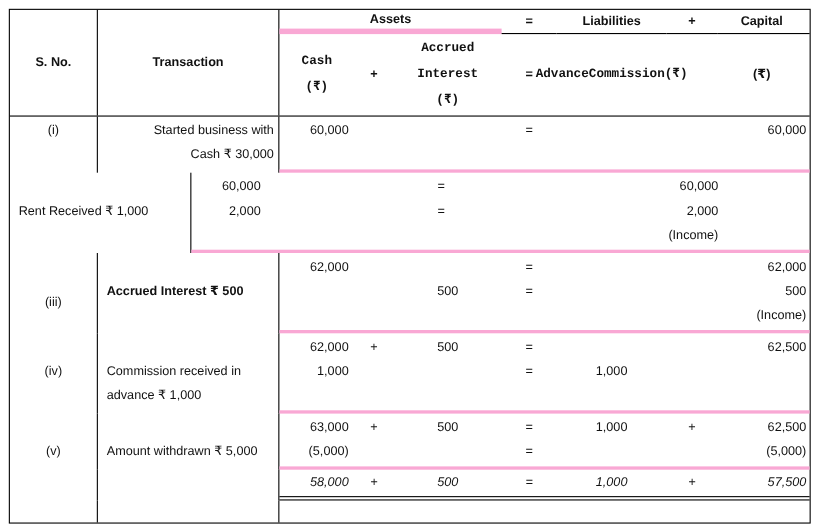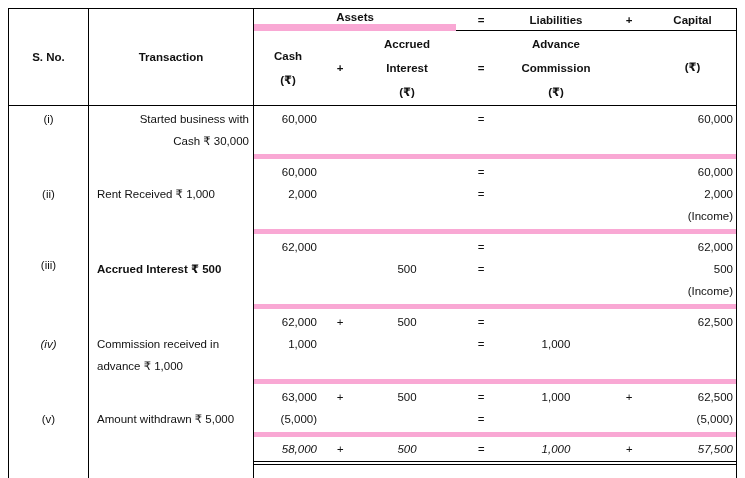--- a/index.html
+++ b/index.html
@@ -7,40 +7,40 @@
               font-family:"Liberation Sans","DejaVu Sans",sans-serif; color:#111; }
   .acc-table { position:absolute; left:8px; top:8px; width:729px; border:1px solid #000; background:#fff; }
 
   
   .thead { display:grid; grid-template-columns:80px 165px 68px 36px 98px 50px 100px 46px 84px;
            grid-template-rows:22px 74px; border-bottom:1px solid #000;
            font-weight:bold; font-size:11.5px; }
   .thead .hcell { display:flex; align-items:center; justify-content:center; }
   .h-sno      { grid-area:1/1/3/2; border-right:1px solid #000; }
   .h-trans    { grid-area:1/2/3/3; border-right:1px solid #000; }
-  .h-assets   { grid-area:1/3/2/6; border-bottom:7px solid #f9a8d4; }
+  .h-assets   { grid-area:1/3/2/6; border-bottom:5px solid #f9a8d4; }
   .h-eq1      { grid-area:1/6/2/7; border-bottom:1px solid #000; }
   .h-liab     { grid-area:1/7/2/8; border-bottom:1px solid #000; }
   .h-plus1    { grid-area:1/8/2/9; border-bottom:1px solid #000; }
   .h-capital  { grid-area:1/9/2/10; border-bottom:1px solid #000; justify-content:flex-end; padding-right:3px; }
   .h-cash     { grid-area:2/3/3/4; flex-direction:column; }
   .h-plusmid  { grid-area:2/4/3/5; }
   .h-accrued  { grid-area:2/5/3/6; flex-direction:column; }
   .h-eqmid    { grid-area:2/6/3/7; }
-  .h-advance  { grid-area:2/7/3/8; flex-direction:column; }
+  .h-advance  { grid-area:2/7/3/8; flex-direction:row; }
   .h-blank    { grid-area:2/8/3/9; }
   .h-capunit  { grid-area:2/9/3/10; align-items:flex-end; justify-content:flex-end; padding:0 3px 2px 0; }
-  .hline { line-height:24px; height:24px; text-align:center; }
+  .hline { line-height:24px; height:24px; text-align:center;font-family:Liberation Mono, monospace; }
 
   
   .tbody { font-size:11.5px; }
   .group { display:flex; }
   .sno-cell   { width:80px; border-right:1px solid #000; text-align:center; padding-top:2px; }
   .trans-cell { width:165px; border-right:1px solid #000; padding:2px 4px 0 8px; }
-  .numeric    { flex:1; border-bottom:5px solid #f9a8d4; padding:2px 0; }
+  .numeric    { flex:1; border-bottom:3px solid #f9a8d4; padding:2px 0; }
   .numeric.totals { border-bottom:4px double #000; padding:1px 0;font-style:italic; }
   .numeric.spacer { border-bottom:none; height:20px; padding:0; }
   .numline { display:grid; grid-template-columns:68px 36px 98px 50px 100px 46px 84px; }
   .line, .ncell { line-height:22px; height:22px; white-space:nowrap; }
   .ncell.cash    { text-align:right; padding-right:5px; }
   .ncell.plus, .ncell.eq, .ncell.plus2 { text-align:center; }
   .ncell.accrued { text-align:center; }
   .ncell.advance { text-align:center; }
   .ncell.capital { text-align:right; padding-right:3px; }
 </style>
@@ -104,23 +104,20 @@
             <div class="ncell plus"></div>
             <div class="ncell accrued"></div>
             <div class="ncell eq"></div>
             <div class="ncell advance"></div>
             <div class="ncell plus2"></div>
             <div class="ncell capital"></div>
           </div>
         </div>
       </div>
       <div class="group">
-        <div class="sno-cell">
-          <div class="line" style="margin-top: 22px;">(ii)</div>
-        </div>
         <div class="trans-cell">
           <div style="margin-top: 22px;">
             <div class="line">Rent Received ₹ 1,000</div>
           </div>
         </div>
         <div class="numeric">
           <div class="numline">
             <div class="ncell cash">60,000</div>
             <div class="ncell plus"></div>
             <div class="ncell accrued"></div>
@@ -144,21 +141,21 @@
             <div class="ncell accrued"></div>
             <div class="ncell eq"></div>
             <div class="ncell advance"></div>
             <div class="ncell plus2"></div>
             <div class="ncell capital">(Income)</div>
           </div>
         </div>
       </div>
       <div class="group">
         <div class="sno-cell">
-          <div class="line" style="margin-top: 18px;">(iii)</div>
+          <div class="line" style="margin-top: 32px;">(iii)</div>
         </div>
         <div class="trans-cell">
           <div style="margin-top: 22px; font-weight: bold;">
             <div class="line">Accrued Interest ₹ 500</div>
           </div>
         </div>
         <div class="numeric">
           <div class="numline">
             <div class="ncell cash">62,000</div>
             <div class="ncell plus"></div>
@@ -183,21 +180,21 @@
             <div class="ncell accrued"></div>
             <div class="ncell eq"></div>
             <div class="ncell advance"></div>
             <div class="ncell plus2"></div>
             <div class="ncell capital">(Income)</div>
           </div>
         </div>
       </div>
       <div class="group">
         <div class="sno-cell">
-          <div class="line" style="margin-top: 22px; font-style: italic;">(iv)</div>
+          <div class="line" style="margin-top: 22px;">(iv)</div>
         </div>
         <div class="trans-cell">
           <div style="margin-top: 22px;">
             <div class="line">Commission received in</div>
             <div class="line">advance ₹ 1,000</div>
           </div>
         </div>
         <div class="numeric">
           <div class="numline">
             <div class="ncell cash">62,000</div>

